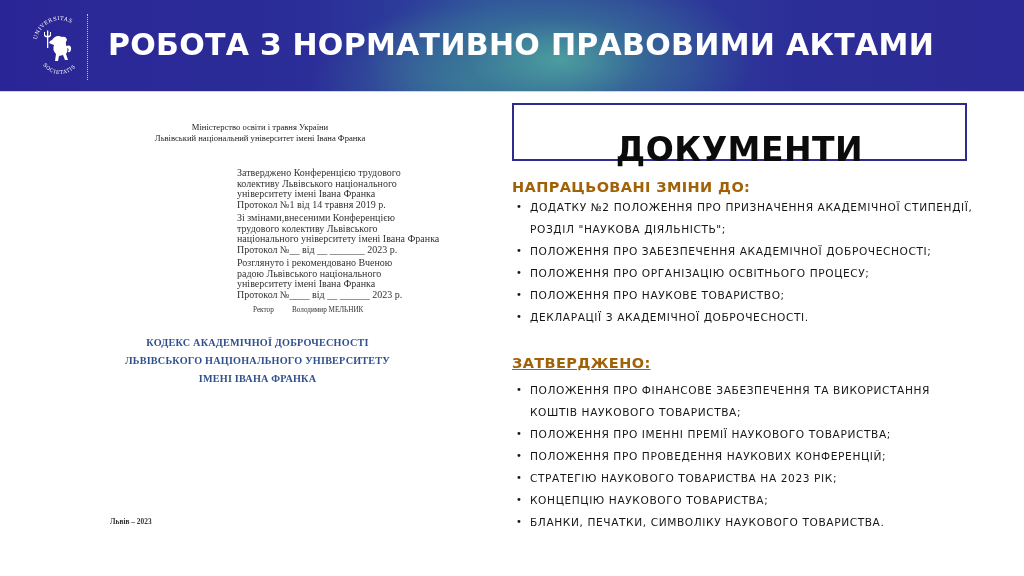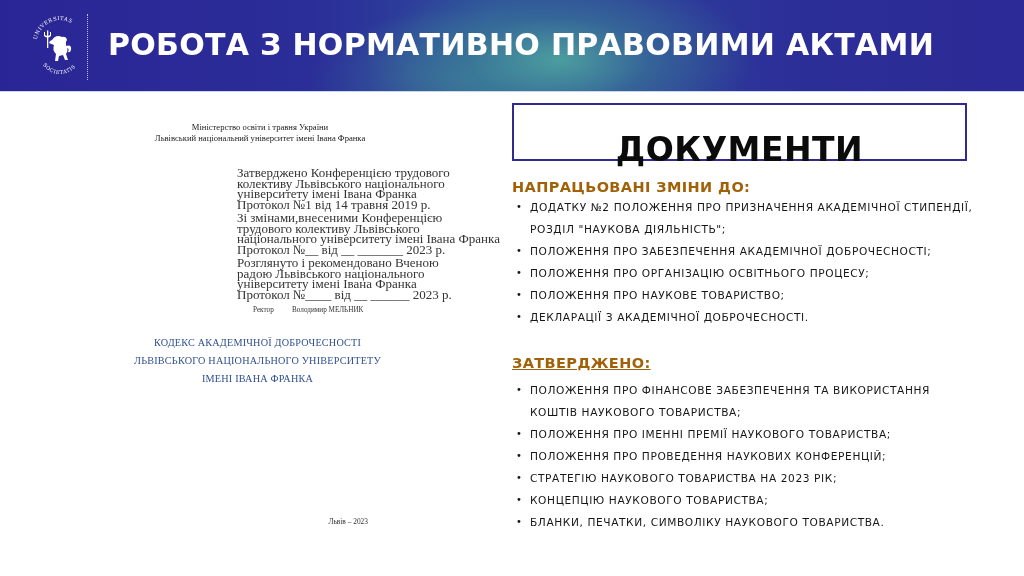--- a/index.html
+++ b/index.html
@@ -30,34 +30,34 @@
     
     .doc {
       position: absolute; left: 110px; top: 115px; width: 300px; height: 430px;
       font-family: "Liberation Serif", serif; color: #222;
     }
     .doc-head {
       position: absolute; top: 7px; left: 0; width: 300px; text-align: center;
       font-size: 8.6px; line-height: 11px;
     }
     .doc-approval {
-      position: absolute; left: 127px; font-size: 13px; line-height: 10.5px; color: #333;
+      position: absolute; left: 127px; font-size: 10px; line-height: 10.5px; color: #333;
       white-space: nowrap;
     }
     .doc-signature {
       position: absolute; left: 127px; top: 191px; font-size: 7.2px; color: #333; white-space: nowrap; padding-left: 16px;
     }
     .doc-signature .name { position: absolute; left: 55px; top: 0; }
     .doc-title {
       position: absolute; top: 219px; left: 0; width: 295px; text-align: center;
-      color: #2f4f8f; font-weight: normal; font-size: 10.2px; line-height: 18px; letter-spacing: 0.2px;
+      color: #2f4f8f; font-weight: bold; font-size: 10.2px; line-height: 18px; letter-spacing: 0.2px;
     }
     .doc-footer {
-      position: absolute; top: 402px; left: 0; width: 258px; text-align: right;
-      font-size: 7.4px; font-weight: normal; color: #333;
+      position: absolute; top: 402px; left: 0; width: 258px; text-align: left;
+      font-size: 7.4px; font-weight: bold; color: #333;
     }
 
     
     .doc-box {
       position: absolute; left: 512px; top: 103px; width: 455px; height: 58px;
       border: 2px solid #2e2a8f; background: #fff;
       display: flex; align-items: center; justify-content: center;
     }
     .doc-box-title {
       font-family: "DejaVu Sans", sans-serif; font-weight: bold; font-size: 33px; color: #0b0b0b;

